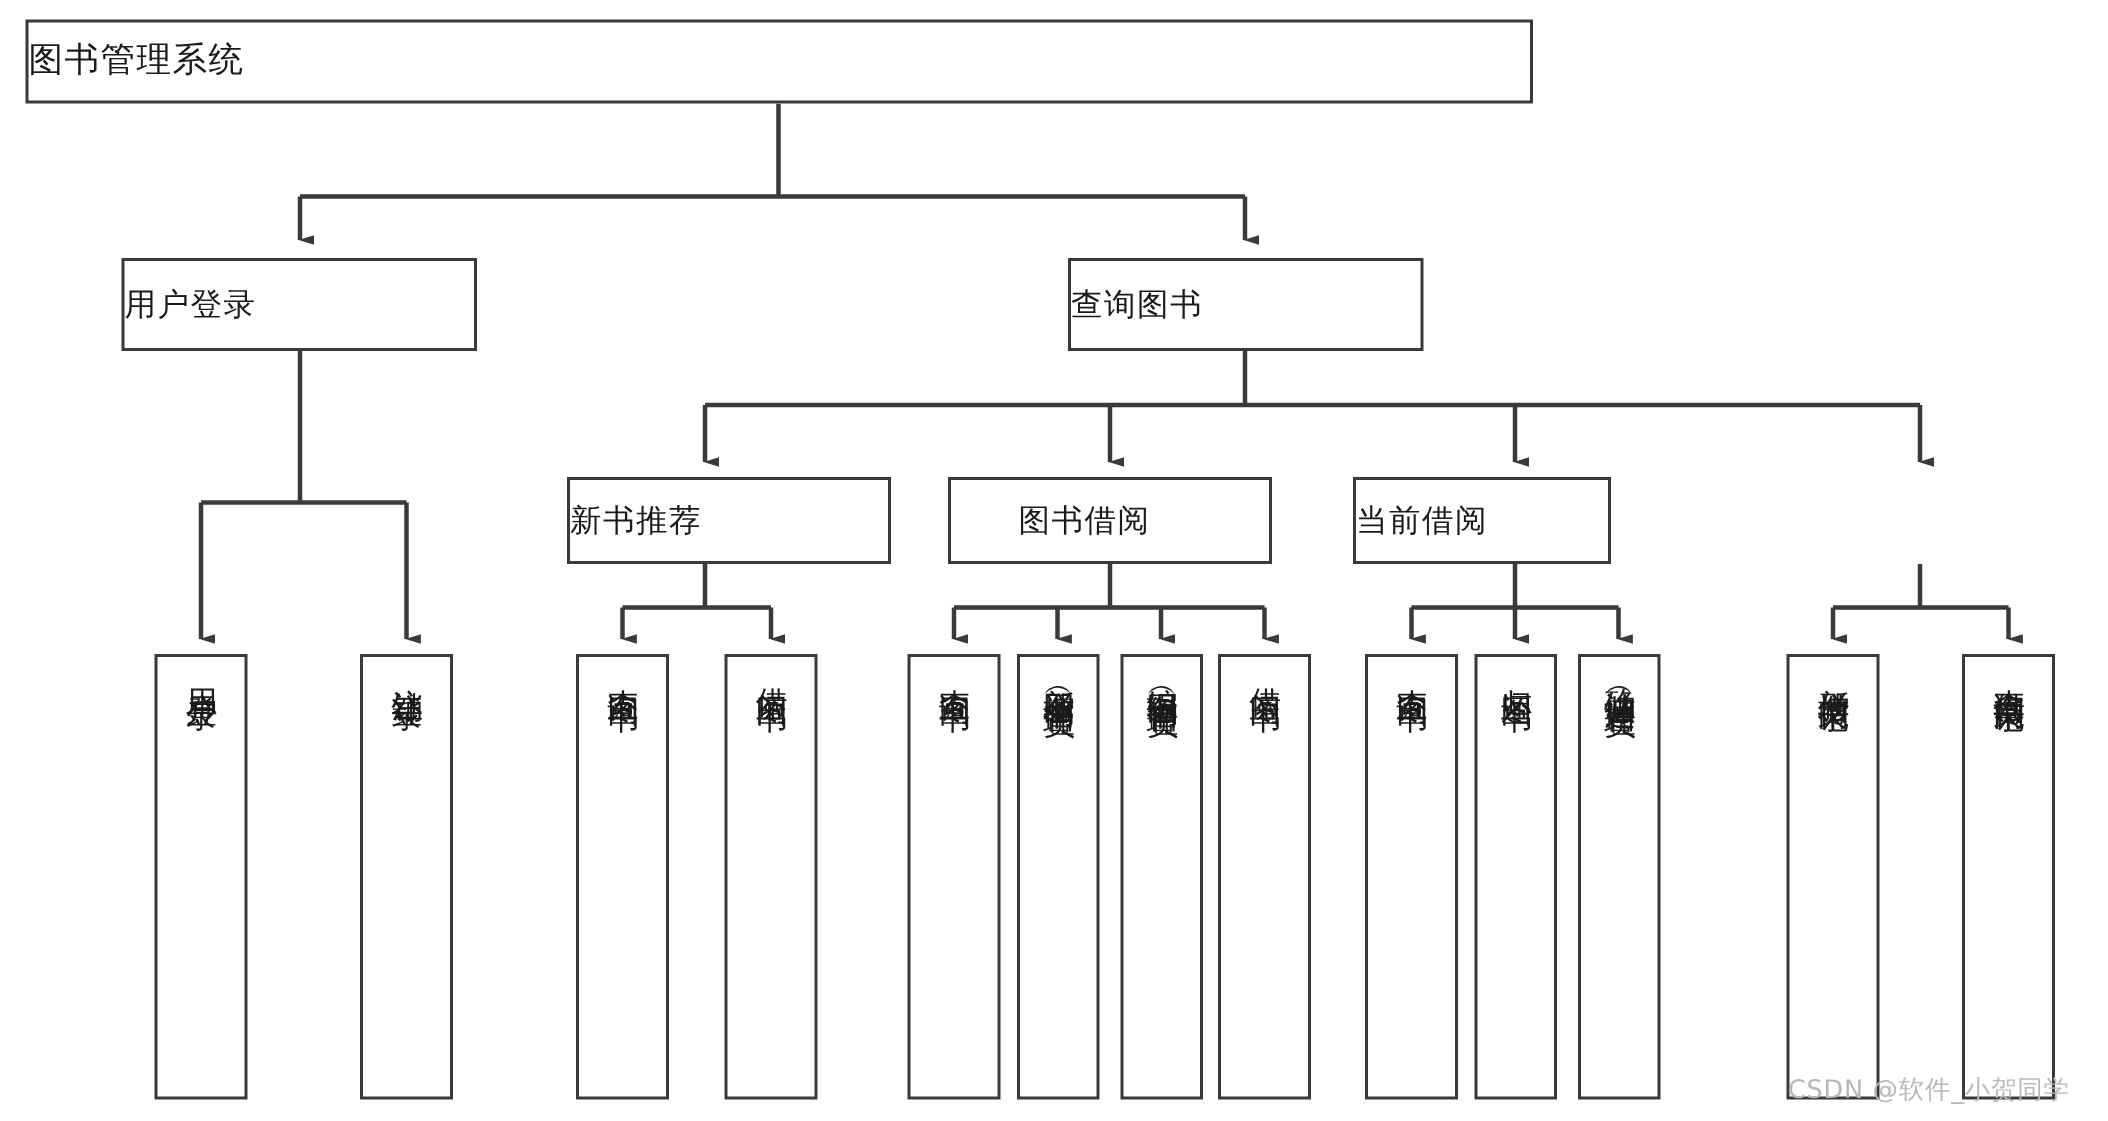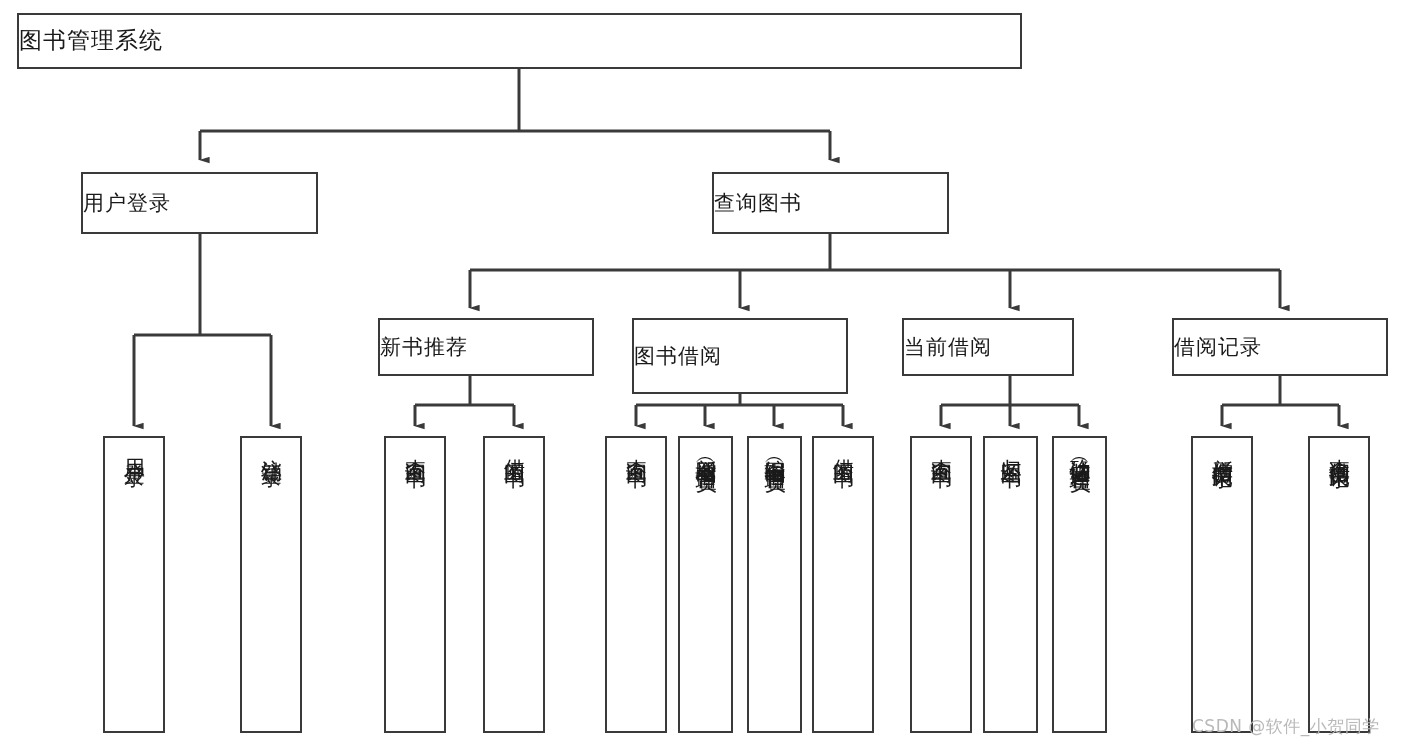--- a/index.html
+++ b/index.html
@@ -142,31 +142,28 @@
   </div>
 
   <div class="node level-1" style="left:712px; top:172px; width:237px; height:62px;">
     <span class="node-label">查询图书</span>
   </div>
 
   <div class="node level-2" style="left:362px; top:318px; width:216px; height:58px;margin-left:16px;">
     <span class="node-label">新书推荐</span>
   </div>
 
-  <div class="node level-2" style="left:632px; top:318px; width:216px; height:76px;">
+  <div class="node level-2" style="left:632px; top:318px; width:216px; height:58px;padding-left:45px;">
     <span class="node-label">图书借阅</span>
   </div>
 
   <div class="node level-2" style="left:902px; top:318px; width:172px; height:58px;">
     <span class="node-label">当前借阅</span>
   </div>
 
-  <div class="node level-2" style="left:1172px; top:318px; width:216px; height:58px;">
-    <span class="node-label">借阅记录</span>
-  </div>
 
   <div class="node leaf" style="left:103px; top:436px; width:62px; height:297px;">
     <span class="node-label">用户登录</span>
   </div>
 
   <div class="node leaf" style="left:240px; top:436px; width:62px; height:297px;">
     <span class="node-label">注销登录</span>
   </div>
 
   <div class="node leaf" style="left:384px; top:436px; width:62px; height:297px;">

